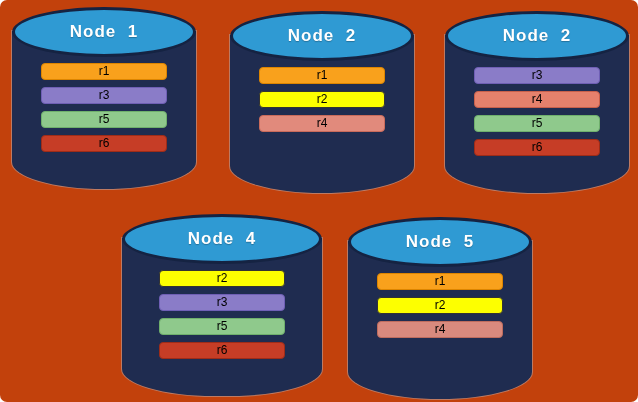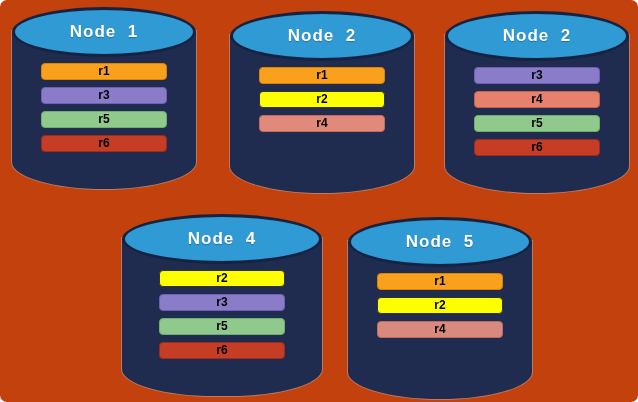--- a/index.html
+++ b/index.html
@@ -62,21 +62,21 @@
     align-items: center;
   }
   .bar {
     width: 124px;
     height: 15px;
     line-height: 15px;
     border: 1px solid transparent;
     border-radius: 4px;
     text-align: center;
     font-size: 12px;
-    font-weight: bold;
+    font-weight: normal;
     color: #000000;
   }
 </style>
 </head>
 <body>
 
 <div class="canvas">
 
   <div class="node node-1">
     <div class="cyl-body" style="background: rgb(31, 44, 80);"></div>

